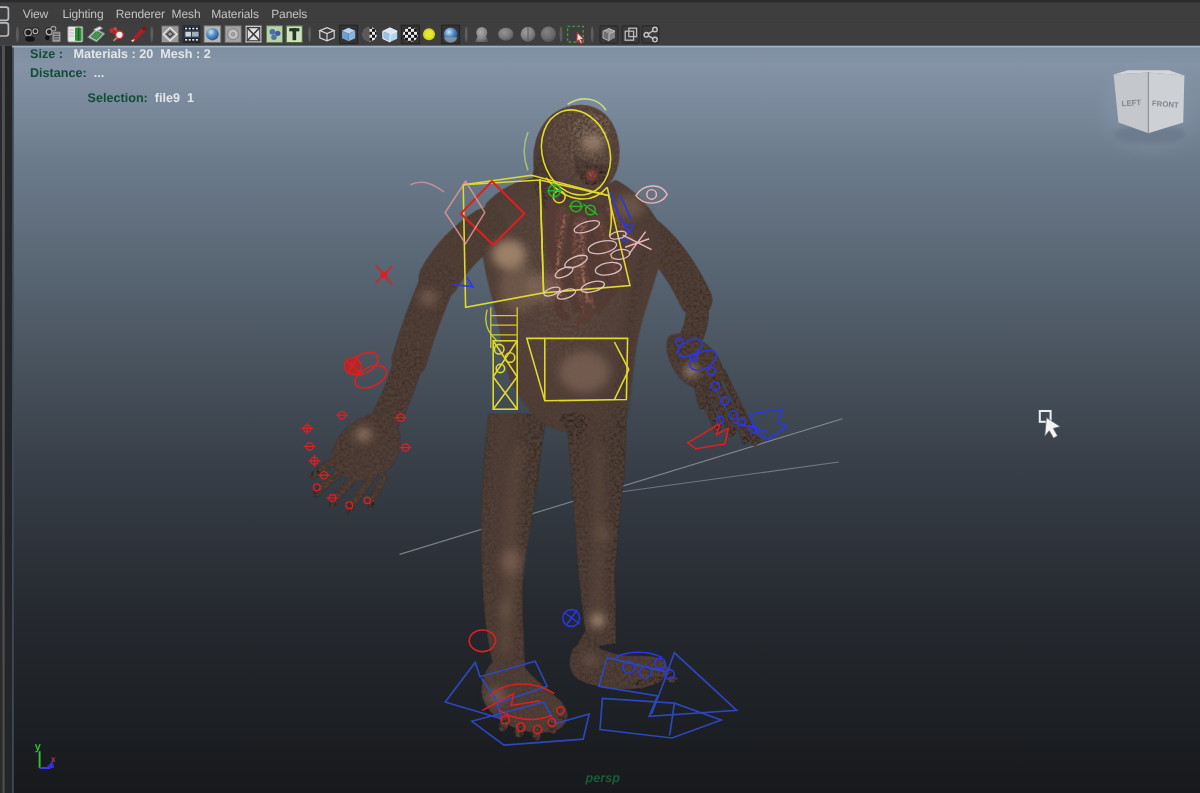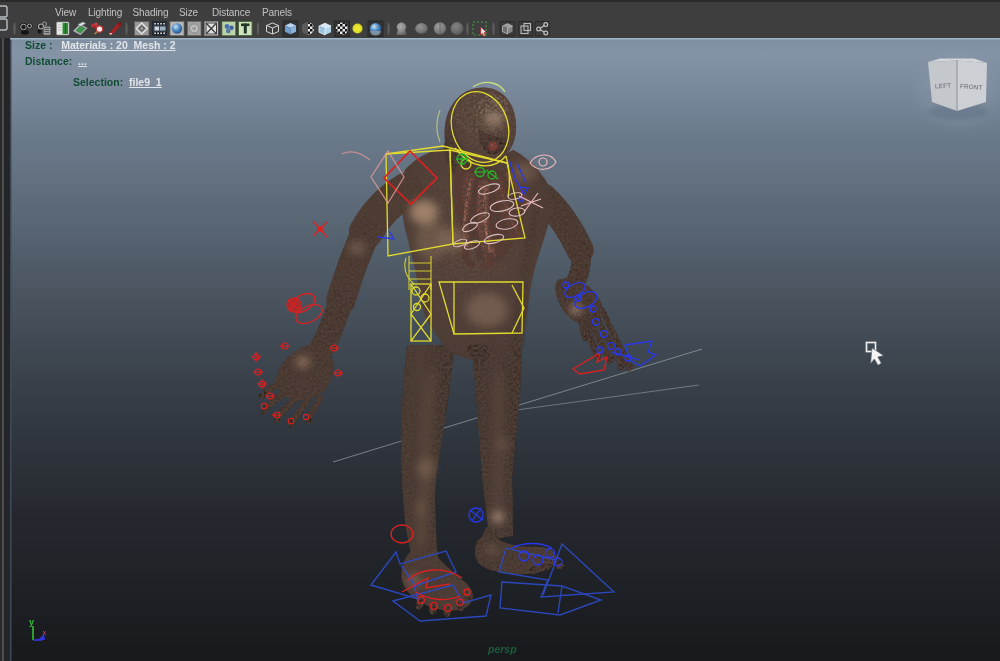--- a/index.html
+++ b/index.html
@@ -1,35 +1,35 @@
 <!DOCTYPE html>
 <html><head>
 <meta charset="utf-8">
 <style>
   html,body{margin:0;padding:0;width:1000px;height:661px;overflow:hidden;
     font-family:"Liberation Sans",sans-serif;background:#3e3e3e;}
   #menubar{position:absolute;left:0;top:0;width:1000px;height:19px;background:#3e3e3e;border-top:2px solid #2b2b2b;box-sizing:border-box;}
-  .mi{position:absolute;top:5px;font-size:10px;color:#c2c2c2;letter-spacing:-0.1px;margin-left:36px;}
+  .mi{position:absolute;top:5px;font-size:10px;color:#c2c2c2;letter-spacing:-0.1px;}
   #toolbar{position:absolute;left:0;top:19px;width:1000px;height:19px;background:#3e3e3e;}
   #viewport{position:absolute;left:0;top:38px;width:1000px;height:623px;}
   .hud{position:absolute;font-size:10.5px;font-weight:bold;color:#124d36;}
-  .hudv{color:#e2e5e8;text-decoration:underline;}
+  .hudv{color:#e2e5e8;}
 </style>
 </head>
 <body>
 <svg style="position:absolute;left:0;top:0;z-index:5" width="14" height="38" viewBox="0 0 14 38">
  <rect x="-6" y="6" width="13" height="11" rx="2" fill="none" stroke="#b9bdc1" stroke-width="1.4"></rect>
  <rect x="-6" y="19" width="13" height="11" rx="2" fill="none" stroke="#b9bdc1" stroke-width="1.4"></rect>
 </svg>
 <div id="menubar">
   <span class="mi" style="left:19px">View</span>
   <span class="mi" style="left:52px">Lighting</span>
-  <span class="mi" style="left:96.5px">Shading</span>
-  <span class="mi" style="left:143px">Size</span>
-  <span class="mi" style="left:176px">Distance</span>
+  <span class="mi" style="left:96.5px">Renderer</span>
+  <span class="mi" style="left:143px">Mesh</span>
+  <span class="mi" style="left:176px">Materials</span>
   <span class="mi" style="left:226px">Panels</span>
 </div>
 <div id="toolbar">
 <svg width="1000" height="19" viewBox="0 0 1000 19" id="tbsvg">
 <defs>
   <radialGradient id="bluesph" cx="0.38" cy="0.33" r="0.75">
     <stop offset="0" stop-color="#cfe4f2"></stop>
           <stop offset="0.45" stop-color="#5590c8"></stop>
           <stop offset="1" stop-color="#1d4a80"></stop>
   </radialGradient>

